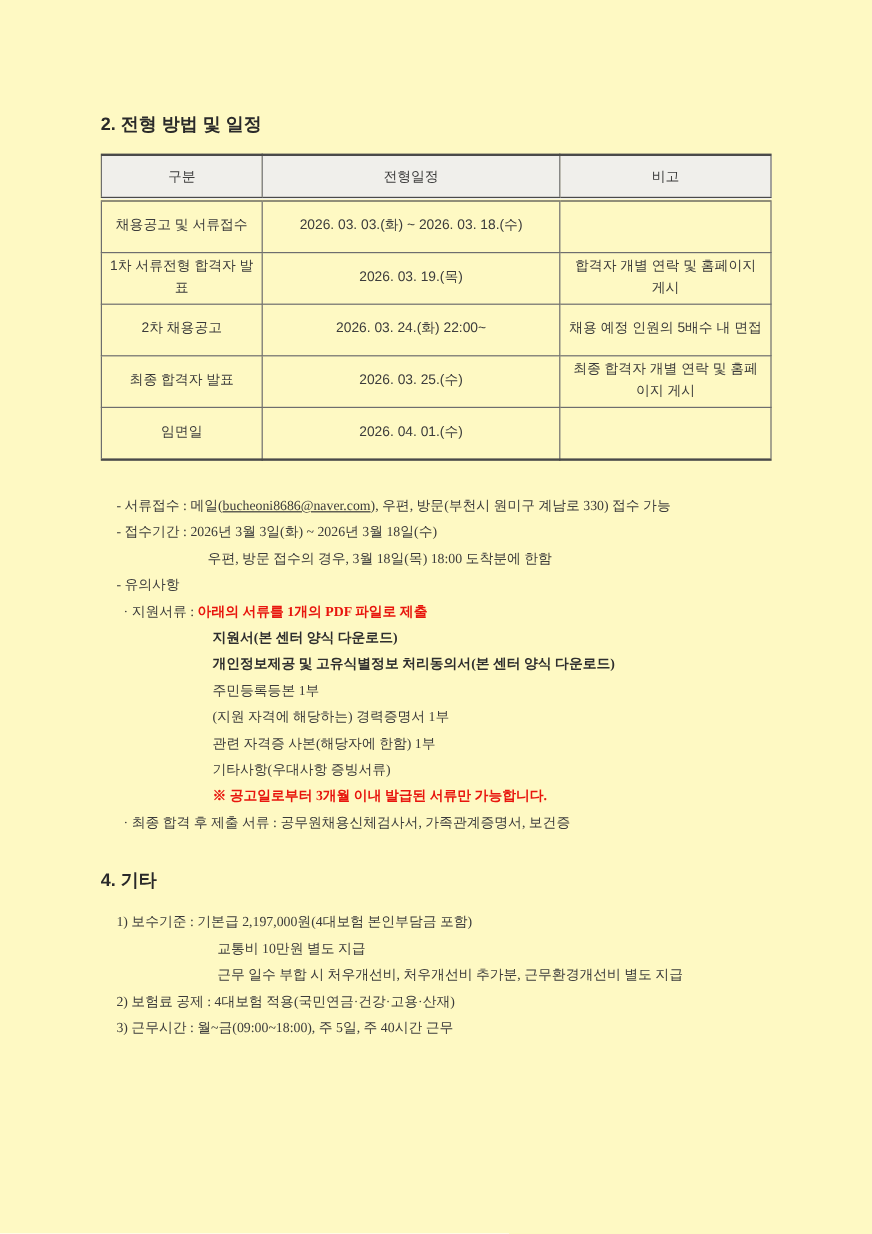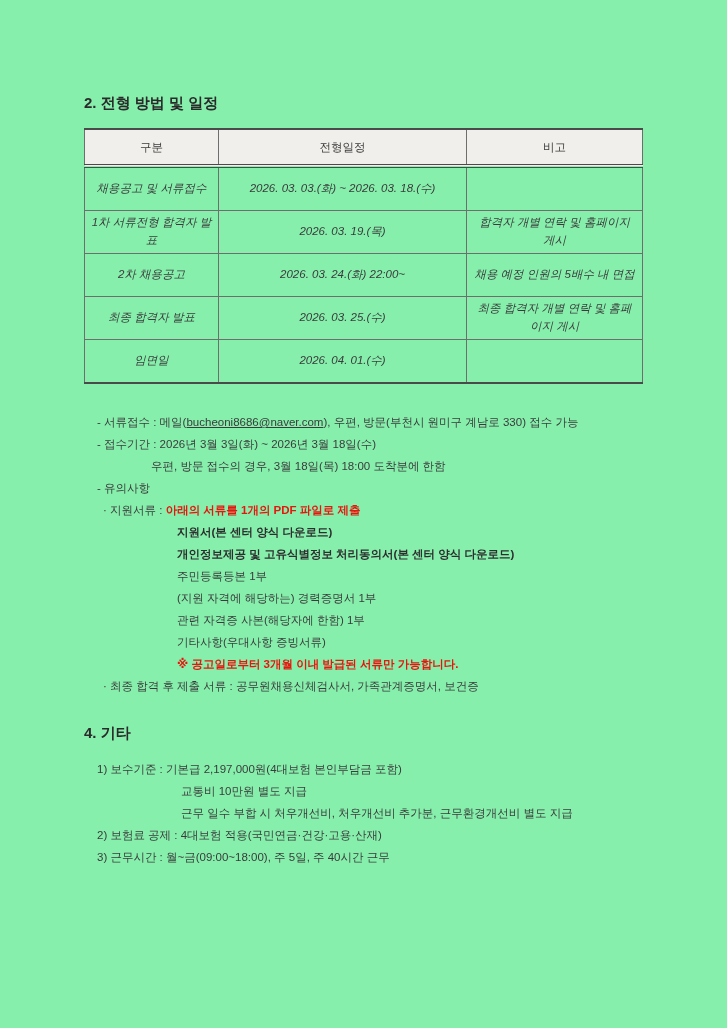--- a/index.html
+++ b/index.html
@@ -1,19 +1,19 @@
 <!DOCTYPE html>
 <html><head>
 <meta charset="utf-8">
 <style>
   html,body { margin:0; padding:0; background:#ffffff; }
   .page {
     position:relative;
     width:727px; height:1028px;
-    background:#86efac;
+    background:#fef9c3;
     box-sizing:border-box;
     padding:94px 84px 0 84px;
     font-family:"Liberation Sans","DejaVu Sans",sans-serif;
     color:#3b3b3b;
     overflow:hidden;
   }
   .sec-title {
     font-size:15px;
     font-weight:bold;
     color:#2a2a2a;
@@ -46,33 +46,33 @@
     vertical-align:middle;
     padding:2px 4px;
   }
   table.schedule td {
     border:1px solid #6e6e6e;
     text-align:center;
     vertical-align:middle;
     height:38px;
     padding:2px 6px;
     line-height:1.55;
-    font-style:italic;
   }
   table.schedule th:first-child, table.schedule td:first-child { border-left:1px solid #6e6e6e; }
   table.schedule tr:last-child td { border-bottom:none; }
 
   .line {
     font-size:11.5px;
     line-height:22px;
     white-space:nowrap;
+    font-family:Liberation Serif, serif;
   }
   .ind-dash { margin-left:13px; }
   .ind-dot  { margin-left:19px; }
-  .ind-cont { margin-left:67px; }
+  .ind-cont { margin-left:89px; }
   .ind-doc  { margin-left:93px; }
   .ind-num  { margin-left:13px; }
   .ind-num2 { margin-left:97px; }
 
   .b   { font-weight:bold; color:#2e2e2e; }
   .red { color:#e8150d; font-weight:bold; }
   .email { text-decoration:underline; color:inherit; cursor:pointer; }
 </style>
 </head>
 <body>

